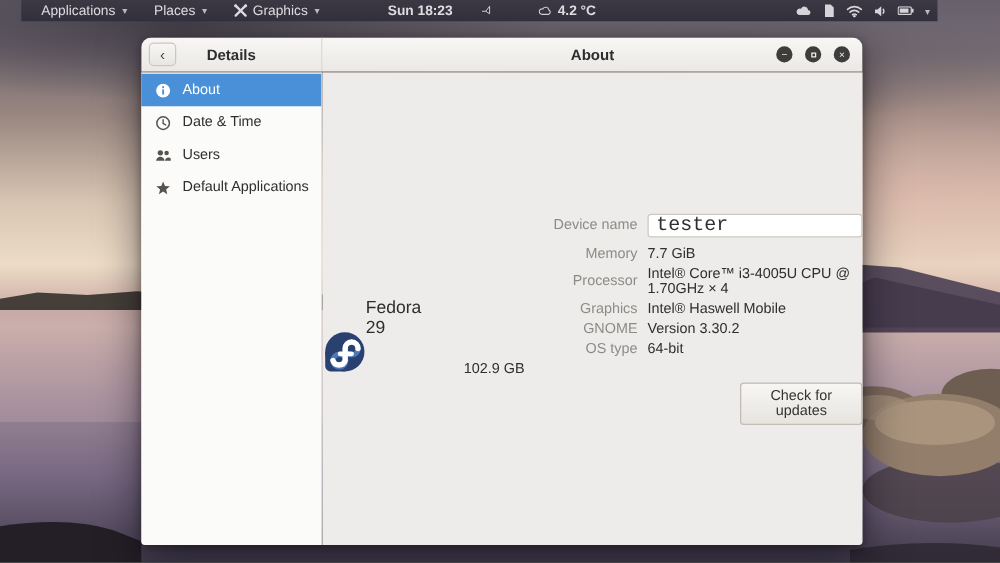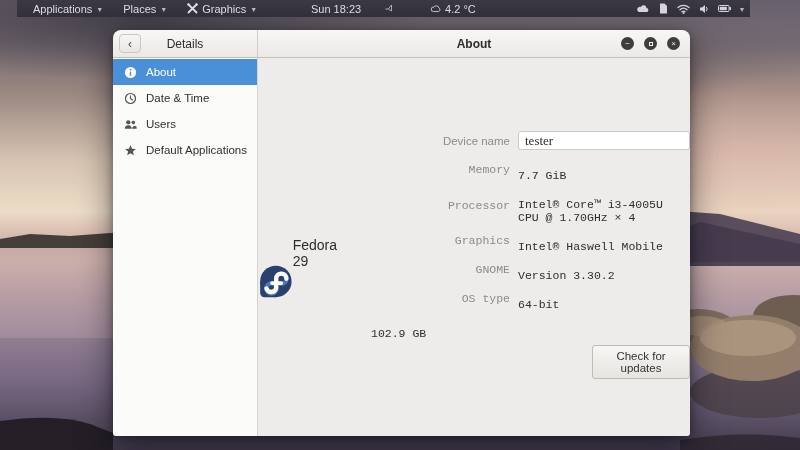--- a/index.html
+++ b/index.html
@@ -19,37 +19,37 @@
   }
   .wallpaper svg { position:absolute; inset:0; width:800px; height:450px; }
 
   
   .top-panel { position:absolute; top:0; left:17px; width:733px; height:17px;
     background:linear-gradient(#3c3945,#322f3c); color:#dedce2; font-size:11px;
     display:flex; align-items:center; z-index:30; }
   .panel-left { display:flex; align-items:center; gap:4px; padding-left:8px; }
   .panel-menu { display:flex; align-items:center; gap:4px; padding:0 8px; height:17px; cursor:default; }
   .caret { font-size:7px; color:#b9b7c0; margin-top:1px; }
-  .panel-center { position:absolute; left:50%; transform:translateX(-44%); display:flex; align-items:flex-start; gap:23px; }
+  .panel-center { position:absolute; left:50%; transform:translateX(-44%); display:flex; align-items:flex-start; gap:23px;font-weight:bold; }
   .panel-right { position:absolute; right:6px; top:0; height:17px; display:flex; align-items:center; gap:9px; }
   .tray-ic { display:flex; align-items:center; }
   .temp-group { display:flex; align-items:center; gap:4px; margin-left:14px; }
 
   
   .window { position:absolute; left:113px; top:30px; width:577px; height:406px;
     border-radius:8px 8px 3px 3px; box-shadow:0 12px 34px rgba(10,8,14,.55), 0 2px 8px rgba(0,0,0,.35);
     display:flex; flex-direction:column; z-index:20; }
   .headerbar { height:28px; display:flex; flex:none; border-radius:8px 8px 0 0;
     background:linear-gradient(#f8f7f5,#ebe8e5); border-bottom:1px solid #c6c0ba; }
   .hb-left { width:145px; flex:none; display:flex; align-items:center; position:relative;
     border-right:1px solid #d2cdc8; border-radius:8px 0 0 0; }
   .back-btn { width:22px; height:19px; margin-left:6px; border:1px solid #ccc7c1; border-radius:4px;
     background:linear-gradient(#f7f6f4,#e9e6e2); color:#4a4a4a; font-size:12px;
     display:flex; align-items:center; justify-content:center; cursor:pointer; line-height:1; }
-  .hb-left-title { position:absolute; left:0; right:0; text-align:center; font-weight:normal; font-size:12px; color:#2d2d2d; pointer-events:none; }
+  .hb-left-title { position:absolute; left:0; right:0; text-align:center; font-weight:bold; font-size:12px; color:#2d2d2d; pointer-events:none; }
   .hb-right { flex:1; display:flex; align-items:center; position:relative; border-radius:0 8px 0 0; }
   .hb-title { position:absolute; left:0; right:0; text-align:center; font-weight:bold; font-size:12px; color:#2d2d2d; }
   .win-controls { position:absolute; right:10px; display:flex; gap:10px; }
   .win-btn { width:13px; height:13px; border-radius:50%; background:#3e3d3b; color:#f1f1f1;
     display:flex; align-items:center; justify-content:center; font-size:8px; line-height:1; cursor:pointer; }
   .win-btn .sq { width:4px; height:4px; border:1px solid #f1f1f1; }
 
   .win-body { flex:1; display:flex; min-height:0; }
 
   
@@ -60,25 +60,25 @@
   .side-item .ic { width:14px; height:14px; flex:none; color:#57534e; display:flex; align-items:center; justify-content:center; }
   .side-item.selected { background:#4a90d9; color:#ffffff; }
   .side-item.selected .ic { color:#ffffff; }
 
   
   .content { flex:1; background:#edecea; border-radius:0 0 3px 0; display:flex; flex-direction:row; align-items:center; min-width:0; }
   .logo { margin-top:70px; width:62px; height:62px; }
   .os-name { margin-top:11px; font-size:14px; color:#2d2d2d; }
   .about-form { margin-top:21px; width:100%; font-size:11.5px;padding-left:34px; }
   .frow { display:flex; align-items:center; margin-bottom:4.5px; }
-  .frow.plain { margin-bottom:4px;font-family:Liberation Mono, monospace; }
+  .frow.plain { margin-bottom:4px; }
   .flabel { width:147px; flex:none; text-align:right; padding-right:8px; color:#8e8b87; }
-  .fvalue { color:#2e2e2e;margin-top:12px; }
+  .fvalue { color:#2e2e2e; }
   .name-input { width:172px; height:19px; border:1px solid #cdc8c2; border-radius:3px; background:#ffffff;
-    font-family:Liberation Serif, serif; font-size:13px; color:#2e2e2e; padding:0 6px; outline:none; }
+    font-family:Liberation Mono, monospace; font-size:16px; color:#2e2e2e; padding:0 6px; outline:none; }
   .frow.input-row { margin-bottom:7px; }
   .update-row { margin-top:5px; }
   .update-btn { margin-left:74px; padding:4px 13px; font-family:inherit; font-size:11.5px; color:#333;
     border:1px solid #c1bbb4; border-radius:3px; background:linear-gradient(#f7f6f4,#e7e4e0); cursor:pointer; }
 </style>
 </head>
 <body>
 
 <div class="wallpaper">
   <svg viewBox="0 0 800 450" preserveAspectRatio="none">

